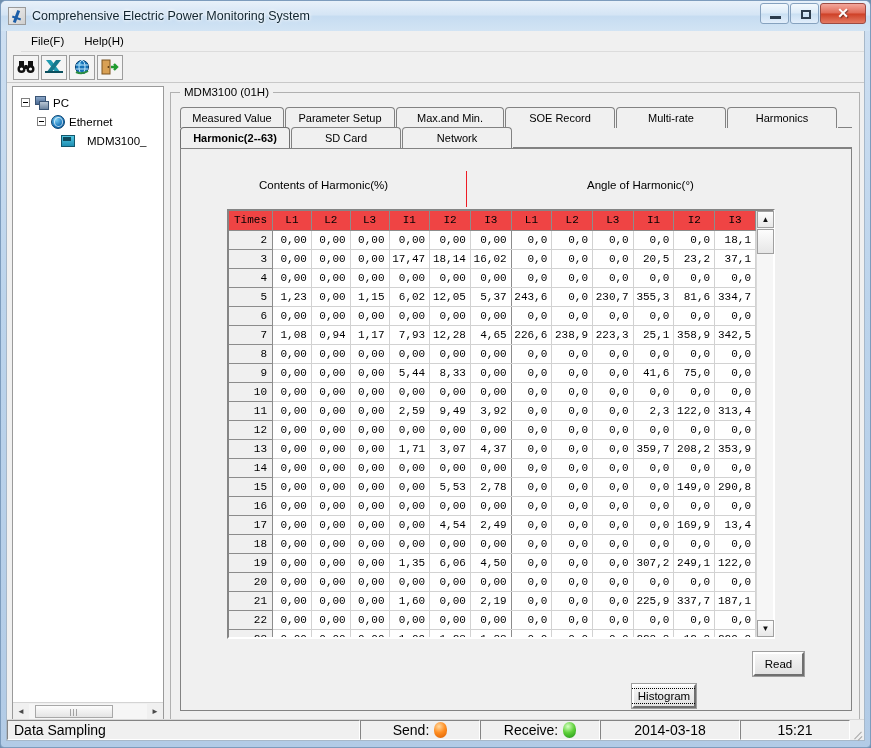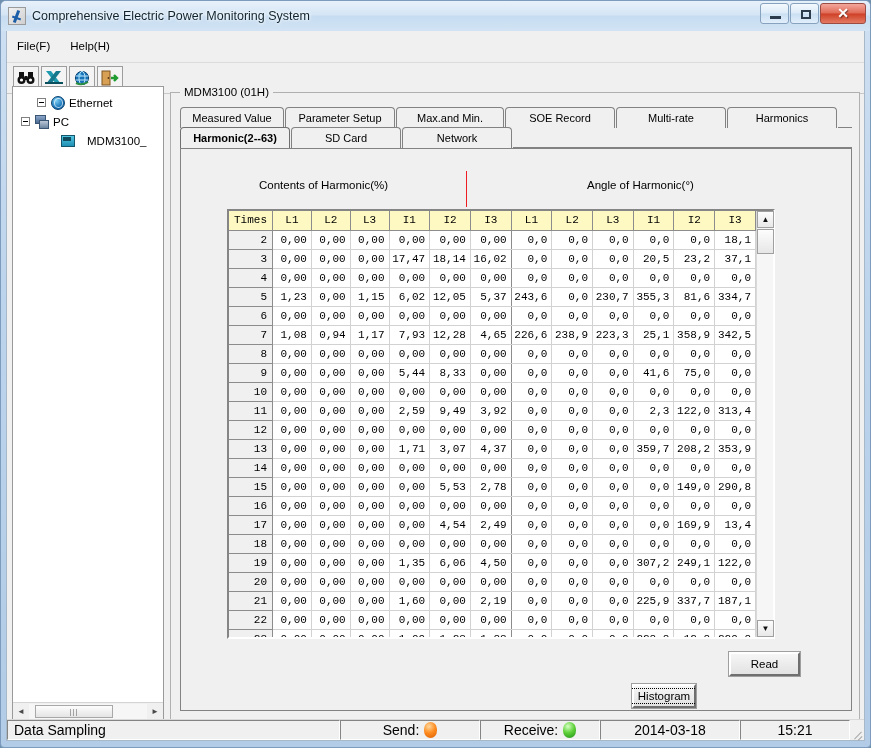--- a/index.html
+++ b/index.html
@@ -71,23 +71,23 @@
   #client {
     position: absolute; left: 5px; top: 30px;
     width: 859px; height: 710px;
     background: #f0f0f0;
     border: 1px solid #a7b8c9;
     border-top: none;
   }
 
   
   #menubar {
-    height: 32px; background: #f0f0f0;
+    height: 21px; background: #f0f0f0;
     border-bottom: 1px solid #dcdcdc;
-    display: flex; align-items: center; padding-left: 7px;
+    display: flex; align-items: center; padding-left: 7px; margin-left: 14px;
   }
   .menu-item {
     font-size: 11.5px; color: #000; padding: 2px 9px 3px 3px; margin-right: 8px;
   }
 
   
   #toolbar {
     height: 31px; background: #f0f0f0;
     display: flex; align-items: center; padding-left: 6px;
     border-bottom: 1px solid #c8c8c8;
@@ -192,21 +192,21 @@
     background:#fff; display:flex;
   }
   #tablescroll { flex:1; overflow:hidden; position:relative; }
   table.grid { border-collapse:collapse; font-family:"Liberation Mono", monospace; }
   table.grid th, table.grid td {
     font-size:11px; height:19px; padding:0 4px 0 2px; text-align:right;
     border-right:1px solid #d2d2d2; border-bottom:1px solid #d2d2d2;
     white-space:nowrap; color:#000;
   }
   table.grid th {
-    background:#fef9c3; text-align:center; padding:0 2px;
+    background:#ef4444; text-align:center; padding:0 2px;
     border-right:1px solid #8c8c8c; border-bottom:1px solid #8c8c8c;
     font-weight:normal; position:sticky; top:0;
   }
   table.grid td.rowhdr {
     background:#f0f0f0; border-right:1px solid #8c8c8c;
     border-bottom:1px solid #8c8c8c; text-align:right; padding-right:5px;
   }
   table.grid th.c0, table.grid td.c0 { width:46px; }
   table.grid th.cc, table.grid td.cc { width:41px; }
   table.grid th.ca, table.grid td.ca { width:41px; }
@@ -317,29 +317,29 @@
           <circle cx="7.4" cy="8" r="0.9" fill="#5b3a12"></circle>
           <path d="M10 8 L16 8 M13 5 L16 8 L13 11" stroke="#1f9b2f" stroke-width="2.4" fill="none"></path>
         </svg>
       </div>
     </div>
 
     <div id="body">
 
       <div id="treepanel">
         <div id="tree">
+          <div class="tnode l1">
+            <span class="expander"></span>
+            <span class="ticon ico-pc"></span>
+            <span class="tlabel">PC</span>
+          </div>
           <div class="tnode l2">
             <span class="expander"></span>
             <span class="ticon ico-globe"></span>
             <span class="tlabel">Ethernet</span>
-          </div>
-          <div class="tnode l1">
-            <span class="expander"></span>
-            <span class="ticon ico-pc"></span>
-            <span class="tlabel">PC</span>
           </div>
           <div class="tnode l3">
             <span class="ticon ico-dev"></span>
             <span class="tlabel">MDM3100_</span>
           </div>
         </div>
         <div id="tree-hscroll">
           <div class="sb-arrow">◄</div>
           <div class="sb-track">
             <div class="sb-thumb-h">|||</div>
@@ -733,31 +733,31 @@
               <div id="vscroll">
                 <div class="vbtn">▲</div>
                 <div id="vthumb"></div>
                 <div class="vbtn bot">▼</div>
               </div>
             </div>
 
             <div class="pbtn" style="left:451px; top:503px; width:64px;margin-top:32px;">
               <span class="inner">Histogram</span>
             </div>
-            <div class="pbtn" style="left:548px; top:503px; width:71px;">
+            <div class="pbtn" style="left:572px; top:503px; width:51px;">
               <span>Read</span>
             </div>
           </div>
         </div>
       </div>
     </div>
 
     <div id="statusbar">
       <div class="sbcell grow">Data Sampling</div>
-      <div class="sbcell" style="width:140px; justify-content:center;">
+      <div class="sbcell" style="width:120px; justify-content:center;">
         <span>Send:</span>
         <span class="led orange"></span>
       </div>
       <div class="sbcell" style="width:120px; justify-content:center;">
         <span>Receive:</span>
         <span class="led green"></span>
       </div>
       <div class="sbcell" style="width:140px; justify-content:center;">2014-03-18</div>
       <div class="sbcell" style="width:110px; justify-content:center;">15:21</div>
       <div class="grip"></div>

